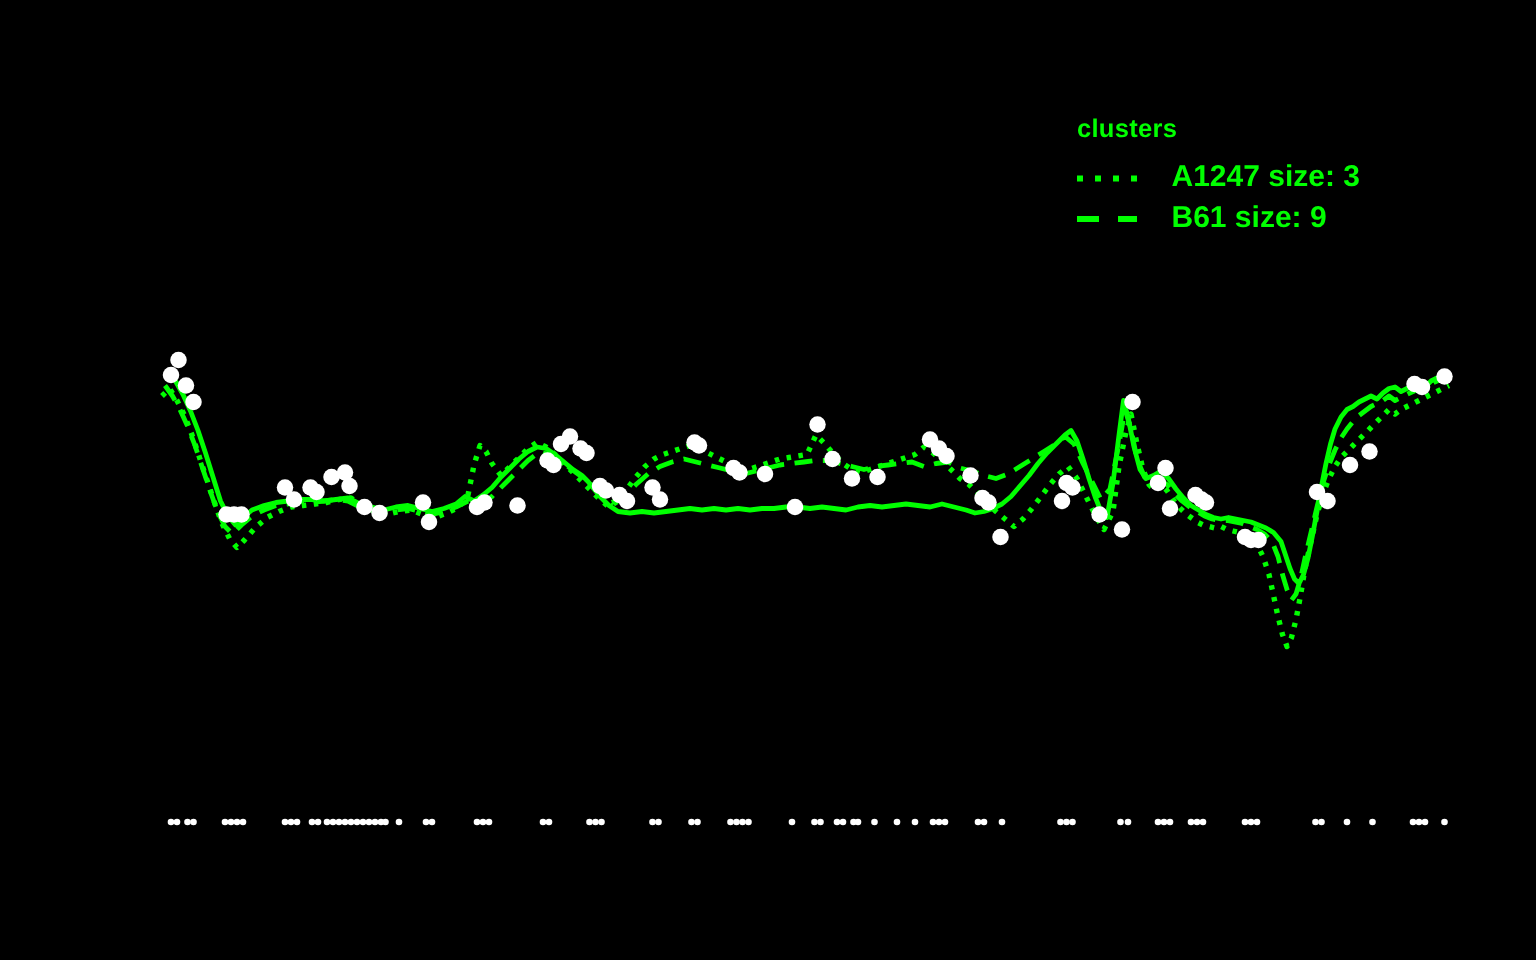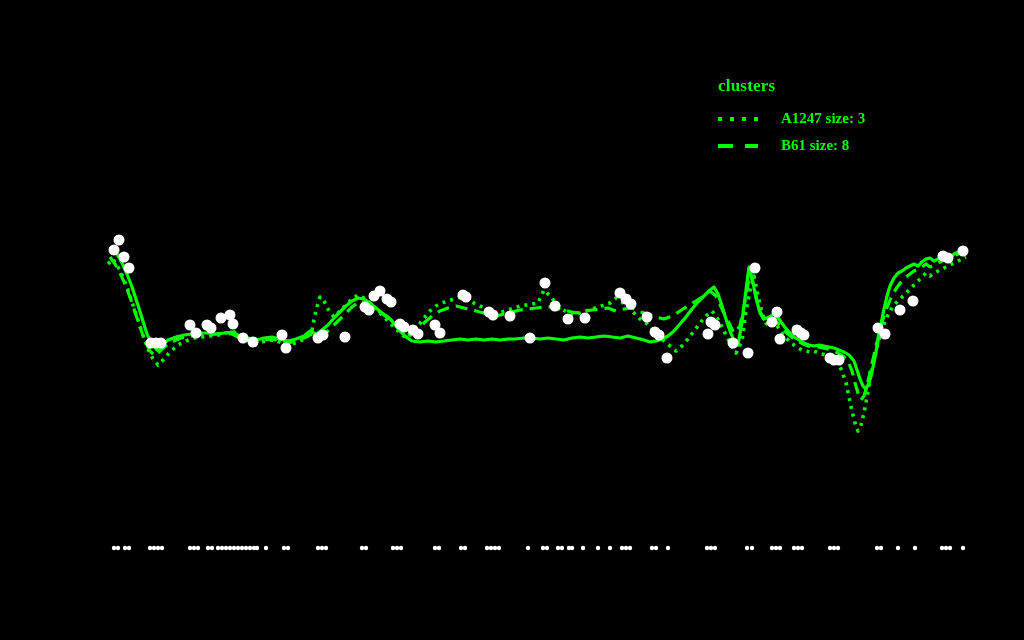--- a/index.html
+++ b/index.html
@@ -1,26 +1,26 @@
 <!DOCTYPE html>
 <html><head>
 <meta charset="utf-8">
 <style>
   html,body{margin:0;padding:0;background:#000;}
   .stage{position:relative;width:1024px;height:640px;background:#000000;overflow:hidden;
-         font-family:Liberation Serif, serif;}
+         font-family:Liberation Sans, sans-serif;}
   svg.chart{position:absolute;left:0;top:0;}
   .legend{position:absolute;left:718px;top:76px;color:#00ff00;}
   .legend-title{font-size:17px;font-weight:bold;margin:0 0 9px 0;letter-spacing:.2px;}
   .legend-row{display:flex;align-items:center;height:27px;}
   .legend-key{width:40px;height:4px;margin-right:23px;flex:0 0 auto;}
   .key-solid{background:#00ff00;}
   .key-dashed{background:repeating-linear-gradient(90deg,#00ff00 0 15px,transparent 15px 27px);}
   .key-dotted{background:repeating-linear-gradient(90deg,#00ff00 0 4px,transparent 4px 12px);}
-  .legend-label{font-size:15px;font-weight:bold;white-space:nowrap;}
+  .legend-label{font-size:20px;font-weight:bold;white-space:nowrap;}
 </style>
 </head>
 <body>
 
 <div class="stage">
   <svg class="chart" id="chart" width="1024" height="640" viewBox="0 0 1024 640">
       <polyline points="108,264 113,259 118,267 123,277 128,290 133,305 138,320 143,335 148,349 153,359 158,365 163,360 170,352 178,345 186,341 194,338 202,337 210,336 218,335 226,333 234,332 242,337 250,341 258,343 266,341 274,340 282,343 290,345 298,342 306,338 312,330 316,310 320,297 324,301 328,309 334,317 340,311 346,305 352,299 358,295 364,298 370,303 376,309 382,315 388,321 394,327 400,333 406,338 412,334 418,326 424,318 430,311 436,306 442,303 448,301 454,299 460,297 466,299 472,302 478,305 484,308 490,311 496,314 502,312 508,310 514,308 520,306 526,305 532,304 538,303 544,290 550,296 556,303 562,309 568,313 574,315 580,313 586,311 592,309 598,307 604,305 610,303 616,298 622,302 628,307 634,313 640,319 646,323 652,329 658,335 664,341 670,346 676,351 682,346 688,339 694,331 700,323 706,316 712,311 718,319 724,331 730,343 736,353 742,341 746,311 750,291 754,276 758,296 762,313 766,323 770,327 774,323 778,327 782,333 786,338 790,342 794,345 798,348 802,350 806,351 810,352 814,351 818,353 822,354 826,355 830,357 834,359 838,363 842,371 846,383 849,397 852,411 855,423 858,431 861,425 864,413 867,397 870,379 874,361 878,343 882,329 886,319 890,311 894,305 898,301 902,297 906,293 910,289 914,285 918,281 922,277 926,273 930,276 934,273 938,271 942,269 946,267 950,265 954,263 958,261 962,259 966,257" fill="none" stroke="#00ff00" stroke-width="3.6" stroke-linejoin="round" stroke-dasharray="3 5"></polyline>
       <polyline points="110,257 115,264 120,273 125,284 130,297 135,312 140,327 145,341 150,351 155,356 161,350 168,344 176,340 184,337 192,336 200,334 208,335 216,334 224,333 232,334 240,338 248,340 256,342 264,340 272,339 280,341 288,343 296,341 304,338 312,334 320,337 328,331 336,323 344,315 352,307 360,301 368,304 376,309 384,315 392,321 400,329 408,335 416,331 424,323 432,316 440,311 448,308 456,306 464,308 472,310 480,312 488,314 496,316 504,314 512,312 520,310 528,309 536,308 544,307 552,307 560,309 568,311 576,313 584,311 592,310 600,309 608,308 616,311 624,309 632,308 640,312 648,314 656,317 664,319 672,316 680,311 688,306 696,301 704,296 710,291 716,296 722,309 728,321 734,333 740,326 746,296 750,273 754,286 758,306 763,318 768,323 773,320 778,323 783,329 788,334 793,338 798,341 803,344 808,346 813,347 818,347 823,348 828,349 833,351 838,353 843,356 848,361 852,371 855,383 858,393 861,400 864,396 867,386 870,372 874,355 878,338 882,322 886,310 890,300 894,292 898,286 902,281 906,277 910,274 914,271 918,269 922,267 926,264 930,267 934,265 938,263 942,261 946,259 950,257 954,256 958,254 962,252 966,251" fill="none" stroke="#00ff00" stroke-width="3.2" stroke-linejoin="round" stroke-dasharray="12 7"></polyline>
       <polyline points="112,246 117,254 122,263 127,274 132,287 137,302 142,318 147,334 152,344 157,350 162,345 168,340 176,337 184,335 192,334 200,333 208,333 216,334 224,333 232,332 240,336 248,338 256,340 264,338 272,337 280,339 288,341 296,339 304,336 310,331 316,334 322,330 328,325 334,318 340,312 346,306 352,301 358,298 364,299 370,303 376,308 382,313 388,317 392,321 396,326 400,331 406,337 412,341 420,342 428,341 436,342 444,341 452,340 460,339 468,340 476,339 484,340 492,339 500,340 508,339 516,339 524,338 532,338 540,339 548,338 556,339 564,340 572,338 580,337 588,338 596,337 604,336 612,337 620,338 628,336 636,338 644,340 650,342 656,341 662,339 668,336 674,331 680,324 686,317 692,309 698,302 704,296 710,290 714,287 718,294 722,306 726,319 730,331 734,341 738,345 742,322 746,290 749,267 752,278 756,298 760,313 764,319 769,317 774,314 779,319 784,326 789,332 794,337 799,340 804,343 809,345 814,346 819,345 824,346 829,347 834,348 839,350 844,352 849,355 854,361 857,370 860,379 863,386 866,389 869,383 872,372 875,357 878,341 881,324 884,309 887,296 890,286 894,278 898,273 902,271 906,268 910,266 914,264 918,266 922,262 926,259 930,258 934,261 938,259 942,257 946,256 950,258 954,254 958,252 962,251 966,250" fill="none" stroke="#00ff00" stroke-width="3.2" stroke-linejoin="round"></polyline>
       <circle cx="119" cy="240" r="5.5" fill="#ffffff"></circle>
@@ -179,16 +179,16 @@
     </svg>
 
   <div class="legend">
     <div class="legend-title">clusters</div>
     <div class="legend-row">
       <span class="legend-key key-dotted"></span>
       <span class="legend-label">A1247 size: 3</span>
     </div>
     <div class="legend-row">
       <span class="legend-key key-dashed"></span>
-      <span class="legend-label">B61 size: 8</span>
+      <span class="legend-label">B61 size: 9</span>
     </div>
   </div>
 </div>
 
 </body></html>

